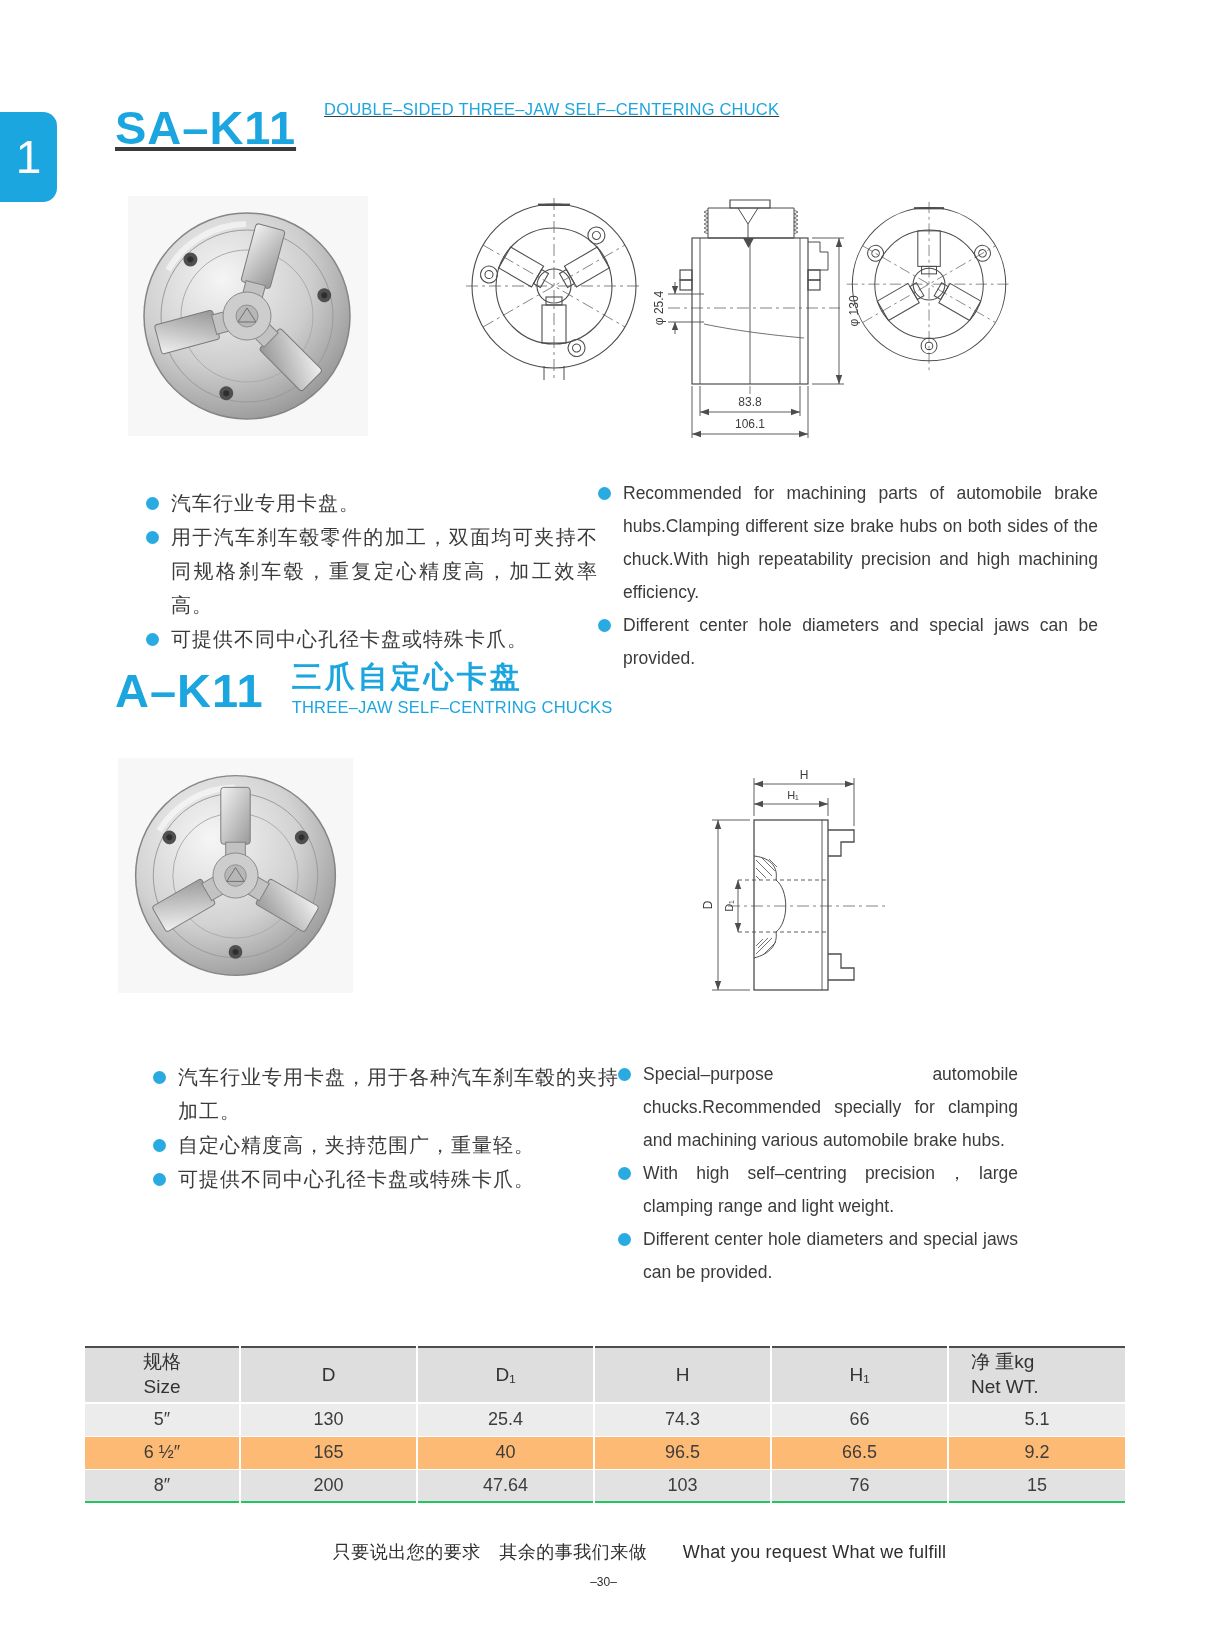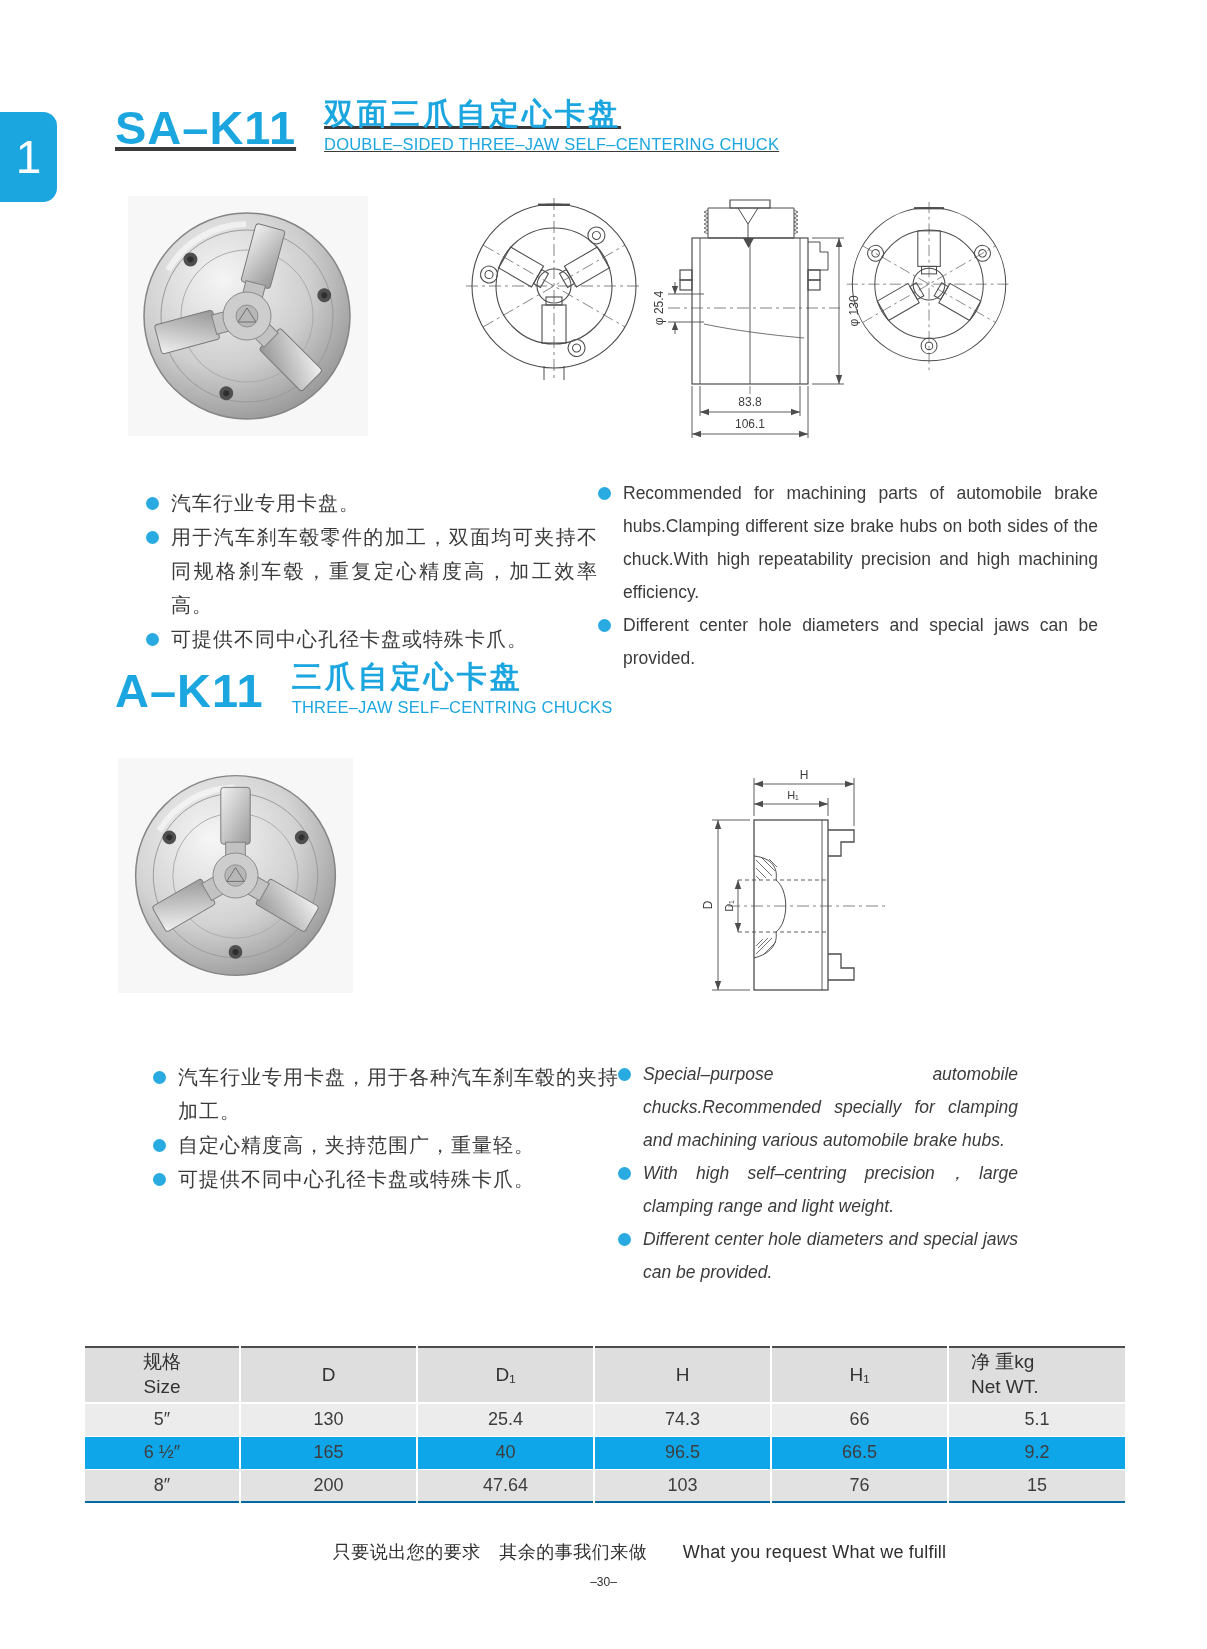--- a/index.html
+++ b/index.html
@@ -34,38 +34,38 @@
   .feat { display:flex; }
   .feat .dot { width:13px; height:13px; border-radius:50%; background:#29abe2; flex:0 0 13px; margin-right:12px; }
   .feat p { margin:0; text-align:justify; }
   .cn-feats { font-size:20px; line-height:34px; letter-spacing:1px; color:#3b3b3b; }
   .cn-feats .dot { margin-top:11px; }
   .en-feats { font-size:17.5px; line-height:33px; color:#3b3b3b; }
   .en-feats .dot { margin-top:10px; }
   .feats-sa-cn { left:146px; top:486px; width:452px; }
   .feats-sa-en { left:598px; top:477px; width:500px; }
   .feats-ak-cn { left:153px; top:1060px; width:466px; }
-  .feats-ak-en { left:618px; top:1058px; width:400px;font-style:italic; }
+  .feats-ak-en { left:618px; top:1058px; width:400px; }
 
   
   .params-title { position:absolute; left:96px; top:1284px; display:flex; align-items:center; }
   .params-title .sq { width:25px; height:25px; background:#1ca6e0; margin-right:19px; }
   .params-title .pt-cn { font-size:21px; font-weight:bold; letter-spacing:1.5px; color:#2e2e2e; }
   .params-title .pt-en { font-size:20.5px; color:#2e2e2e; margin-left:26px; letter-spacing:0.3px; }
 
   .dim-table { position:absolute; left:85px; top:1346px; width:1040px; border-collapse:collapse;
-               border-top:2px solid #4d4d4d; border-bottom:2px solid #0369a1; }
+               border-top:2px solid #4d4d4d; border-bottom:2px solid #22c55e; }
   .dim-table th, .dim-table td { border-left:2px solid #fff; font-weight:normal; }
   .dim-table th:first-child, .dim-table td:first-child { border-left:none; }
   .dim-table thead th { background:#dedede; height:56px; font-size:19px; color:#333;
                         vertical-align:middle; text-align:center; border-bottom:2px solid #fff; line-height:1.3; }
   .dim-table thead th.wt-head { text-align:left; padding-left:22px; }
   .dim-table tbody td { height:33px; text-align:center; font-size:18px; color:#3d3d3d; border-bottom:1px solid #fff; }
   .dim-table tbody tr.shade-a td { background:#ececec; }
-  .dim-table tbody tr.shade-b td { background:#0ea5e9; }
+  .dim-table tbody tr.shade-b td { background:#fdba74; }
   .dim-table tbody tr.shade-c td { background:#e2e2e2; }
 
   
   .slogan { position:absolute; top:1540px; left:0; width:100%; text-align:center; font-size:18px; color:#2e2e2e; letter-spacing:0.5px;margin-left:36px; }
   .slogan .en { margin-left:30px; letter-spacing:0.2px; }
   .pagenum { position:absolute; top:1575px; left:0; width:100%; text-align:center; font-size:12px; color:#2e2e2e; }
 
   .draw-label { font-family:"Liberation Sans","DejaVu Sans",sans-serif; fill:#3d3d3d; }
 </style>
 </head>
@@ -73,21 +73,20 @@
 
 <div class="page">
 
   <div class="side-tab">
     <span>1</span>
   </div>
 
   <header class="sec-head sa-head">
     <h1 class="model">SA–K11</h1>
     <div class="titles">
-      <h2 class="t-cn">双面三爪自定心卡盘</h2>
       <div class="t-en">DOUBLE–SIDED THREE–JAW SELF–CENTERING CHUCK</div>
     </div>
   </header>
 
   <figure class="fig-sa-photo">
     <svg viewBox="0 0 240 240">
       <defs>
         <radialGradient id="pg1" cx="38%" cy="32%" r="78%">
           <stop offset="0%" stop-color="#f5f5f5"></stop>
             <stop offset="55%" stop-color="#cecece"></stop>

